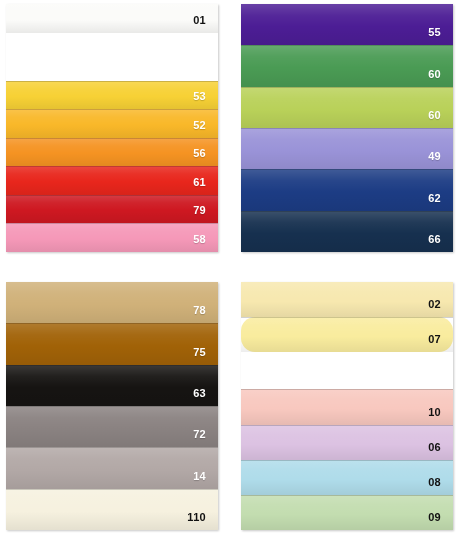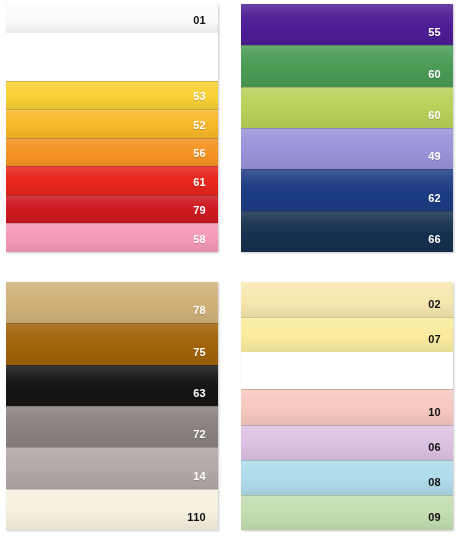--- a/index.html
+++ b/index.html
@@ -143,21 +143,21 @@
       </div>
       <div class="band" style="background: rgb(246, 241, 223); padding-left: 48px;">
         <span class="band-label lbl-dark">110</span>
       </div>
     </div>
 
   <div class="panel panel-br">
       <div class="band" style="background: rgb(247, 232, 175);">
         <span class="band-label lbl-dark">02</span>
       </div>
-      <div class="band" style="background: rgb(249, 236, 158);">
+      <div class="band" style="background: rgb(249, 236, 158); border-radius: 14px;">
         <span class="band-label lbl-dark">07</span>
       </div>
       <div class="band" style="background: rgb(248, 200, 191); margin-top: 37px;">
         <span class="band-label lbl-dark">10</span>
       </div>
       <div class="band" style="background: rgb(220, 194, 226);">
         <span class="band-label lbl-dark">06</span>
       </div>
       <div class="band" style="background: rgb(175, 220, 234);">
         <span class="band-label lbl-dark">08</span>

